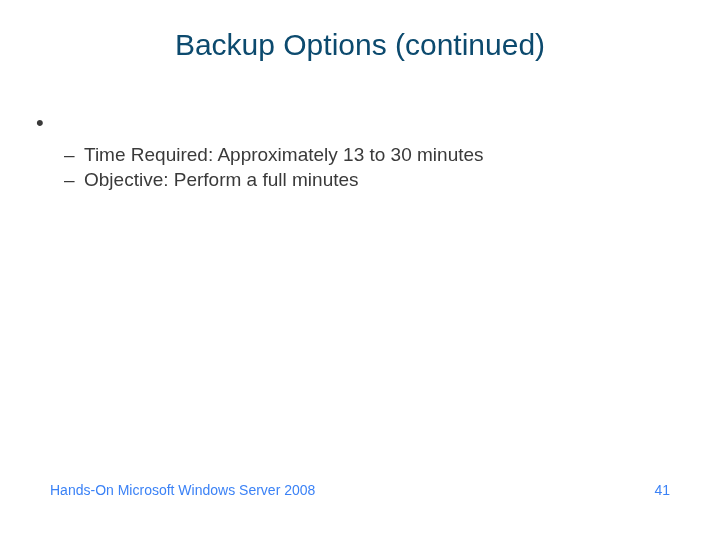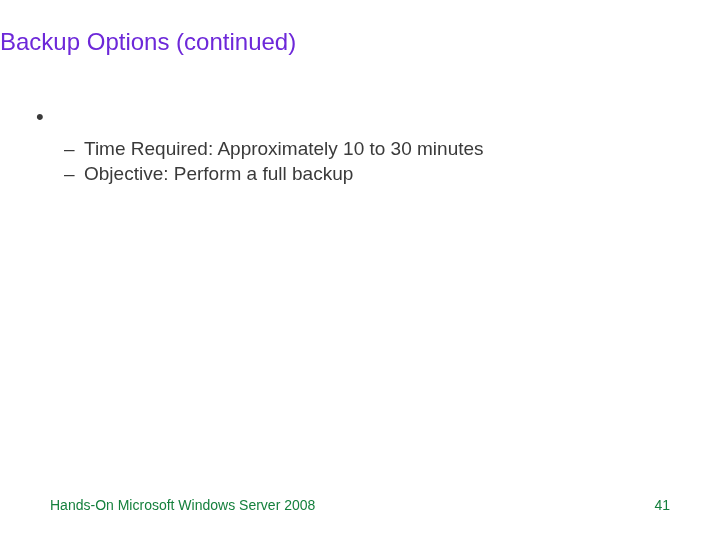--- a/index.html
+++ b/index.html
@@ -16,24 +16,24 @@
       position: relative;
       overflow: hidden;
     }
     .slide {
       width: 100%;
       height: 100%;
       padding: 28px 0 0 0;
       position: relative;
     }
     .title {
-      text-align: left;
-      font-size: 24px;
+      text-align: center;
+      font-size: 30px;
       font-weight: normal;
-      color: #6d28d9;
+      color: #0c4a6e;
       margin-bottom: 48px;
     }
     .content {
       padding: 0 34px;
     }
     .bullet-l1 {
       display: flex;
       align-items: flex-start;
       font-size: 22px;
       color: #3a3a3a;
@@ -55,48 +55,48 @@
       margin-bottom: 3px;
     }
     .bullet-l2 .dash {
       display: inline-block;
       width: 20px;
       flex-shrink: 0;
       text-align: left;
     }
     .footer {
       position: absolute;
-      bottom: 27px;
+      bottom: 42px;
       left: 0;
       width: 100%;
       padding: 0 50px;
       display: flex;
       justify-content: space-between;
       align-items: flex-end;
       font-size: 14px;
-      color: #15803d;
+      color: #3b82f6;
     }
   </style>
 </head>
 <body>
 
 <div class="slide">
   <h1 class="title">Backup Options (continued)</h1>
 
   <div class="content">
     <div class="bullet-l1">
       <span class="dot">•</span>
     </div>
     <div class="bullet-l2">
       <span class="dash">–</span>
-      <span>Time Required: Approximately 10 to 30 minutes</span>
+      <span>Time Required: Approximately 13 to 30 minutes</span>
     </div>
     <div class="bullet-l2">
       <span class="dash">–</span>
-      <span>Objective: Perform a full backup</span>
+      <span>Objective: Perform a full minutes</span>
     </div>
   </div>
 
   <div class="footer">
     <span>Hands-On Microsoft Windows Server 2008</span>
     <span>41</span>
   </div>
 </div>
 
 </body></html>

